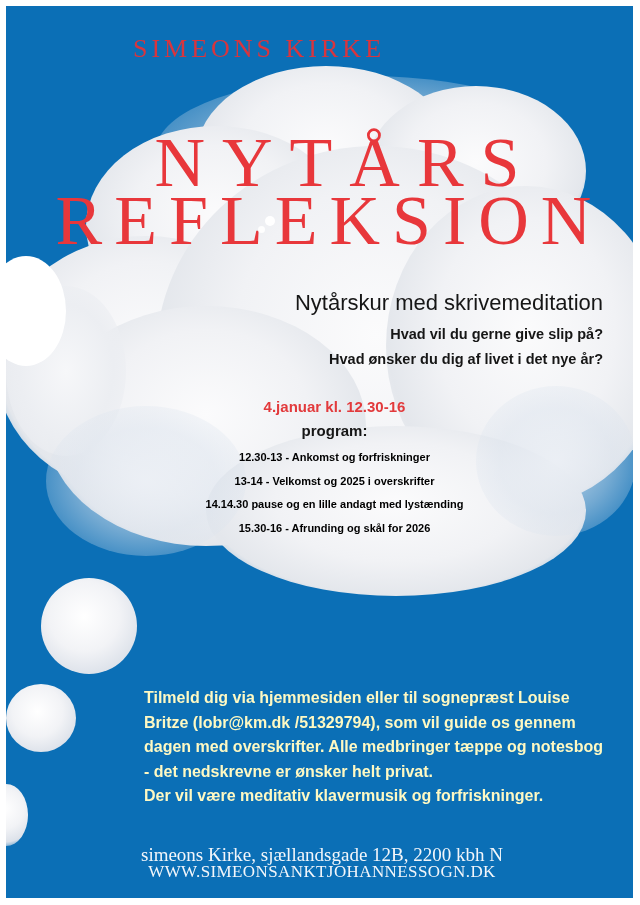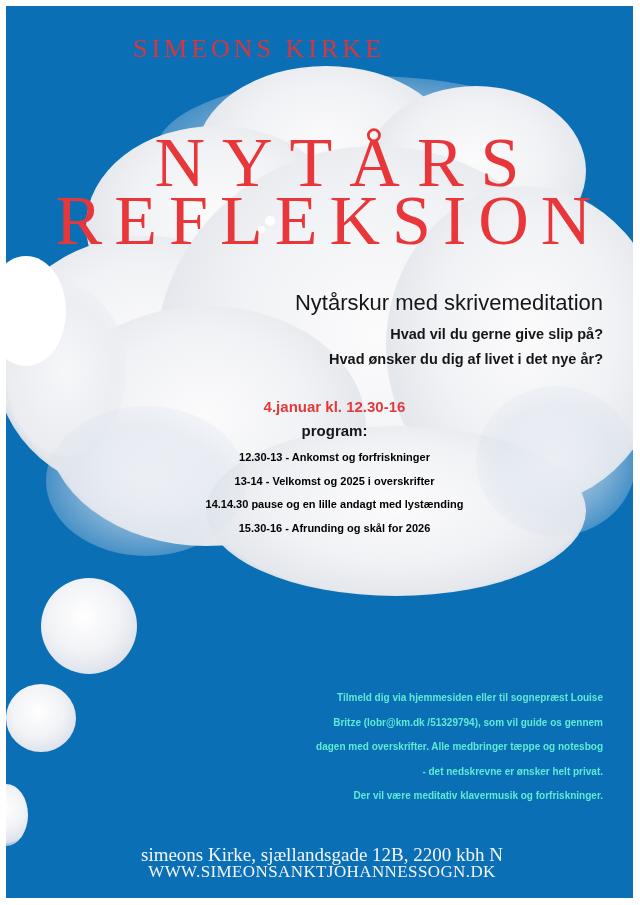--- a/index.html
+++ b/index.html
@@ -42,22 +42,22 @@
   .q1 { top: 320px; }
   .q2 { top: 345px; }
   .center-block {
     left: 15px; width: 627px; text-align: center; font-family: "Liberation Sans", sans-serif;
   }
   .date { top: 392px; color: #e23a3c; font-weight: bold; font-size: 15px; }
   .program-label { top: 416px; color: #161616; font-weight: bold; font-size: 15px; }
   .program-list { top: 440px; }
   .program-item { color: #000000; font-weight: bold; font-size: 11px; line-height: 23.6px; }
   .info-block {
-    right: 30px; top: 680px; text-align: right; font-family: "Liberation Sans", sans-serif; font-weight: bold;
-    font-size: 10px; line-height: 24.6px; color: #5eead4;
+    right: 30px; top: 680px; font-family: "Liberation Sans", sans-serif; font-weight: bold;
+    font-size: 16px; line-height: 24.6px; color: #fef9c3;
   }
   .footer-line {
     left: 0; width: 627px; text-align: center; color: #f3f6fa; font-family: "Liberation Serif", serif;
     padding-left: 5px; box-sizing: border-box;
   }
   .addr { top: 838px; font-size: 19px; }
   .web { top: 856px; font-size: 17px; letter-spacing: 0.4px; }
 </style>
 </head>
 <body>

